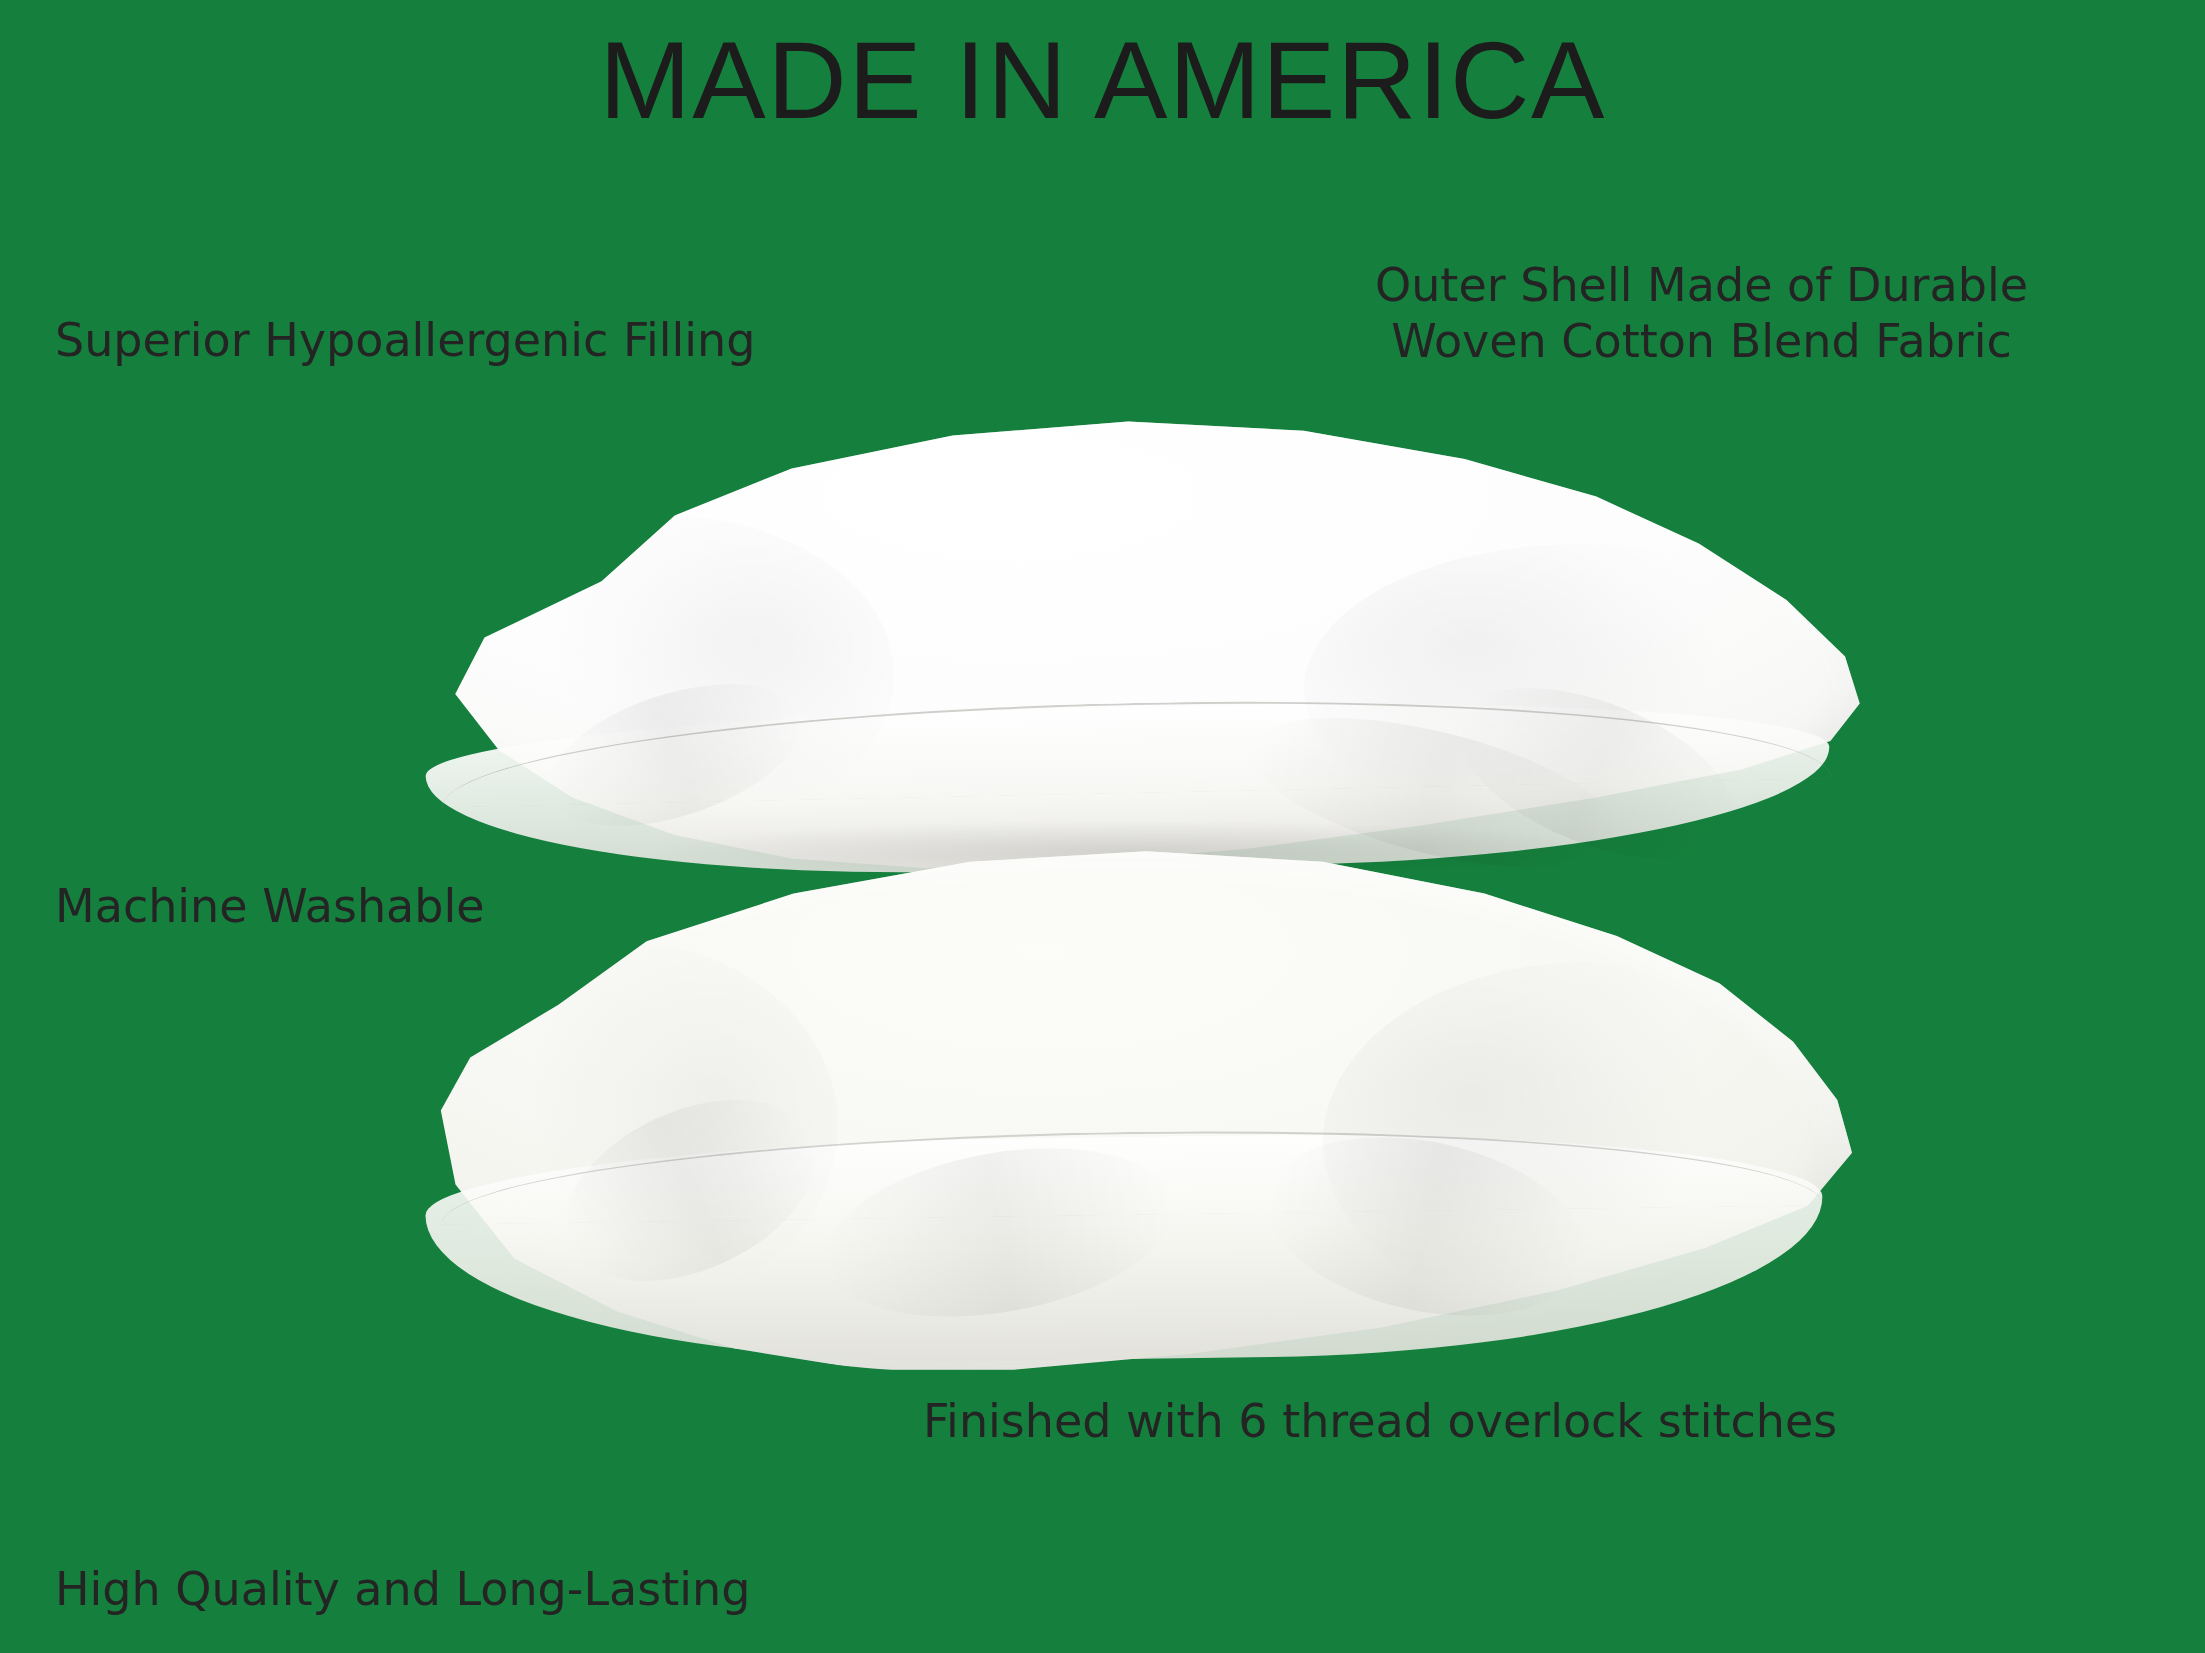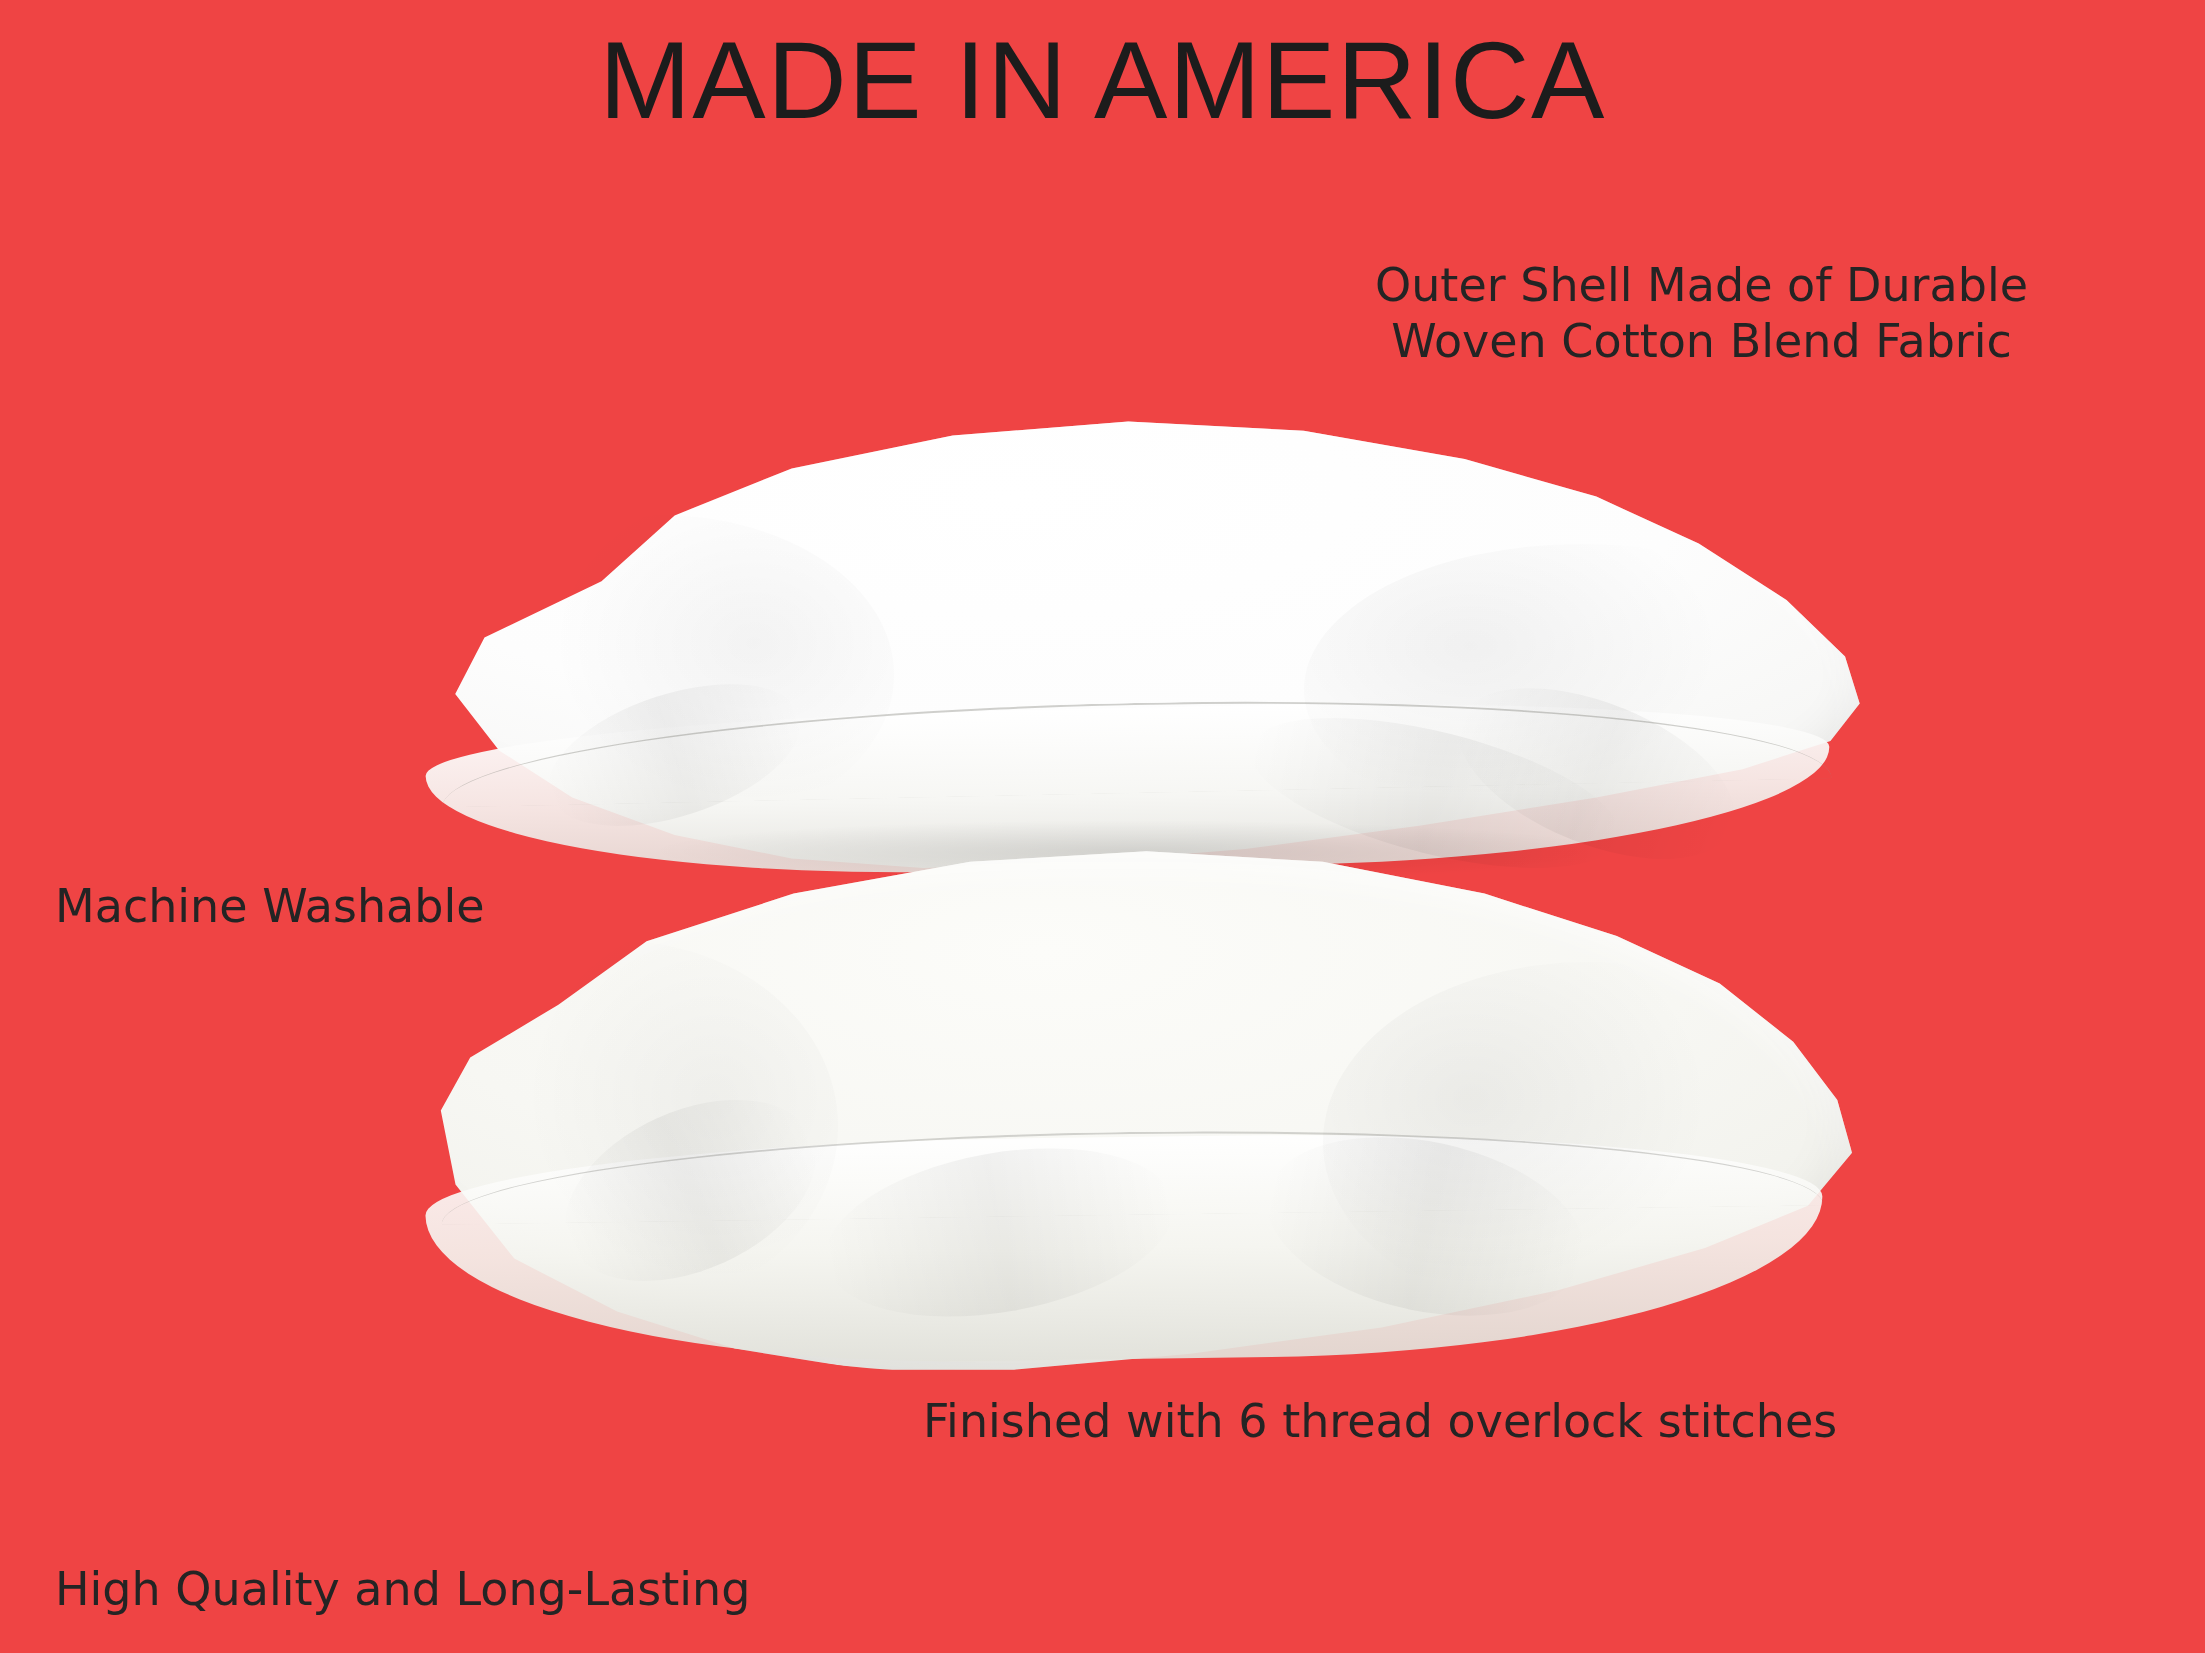--- a/index.html
+++ b/index.html
@@ -7,21 +7,21 @@
     padding: 0;
     background: #ffffff;
   }
   body {
     font-family: "DejaVu Sans", sans-serif;
   }
   #canvas {
     position: relative;
     width: 2205px;
     height: 1654px;
-    background: #ef4444;
+    background: #15803d;
     overflow: hidden;
   }
 
   
   .headline {
     position: absolute;
     left: 0;
     top: 22px;
     width: 2205px;
     text-align: center;
@@ -220,20 +220,21 @@
       <div class="pb-seam"></div>
       <div class="pb-shade-l"></div>
       <div class="pb-shade-r"></div>
       <div class="pt-fold" style="left:30%; top:58%; width:24%; height:30%; transform:rotate(-10deg);"></div>
       <div class="pt-fold" style="left:60%; top:56%; width:22%; height:32%; transform:rotate(12deg);"></div>
       <div class="pt-fold" style="left:12%; top:50%; width:18%; height:30%; transform:rotate(-24deg);"></div>
     </div>
 
   </div>
 
+  <div class="callout c-filling">Superior Hypoallergenic Filling</div>
 
   <div class="callout c-shell">Outer Shell Made of Durable
 Woven Cotton Blend Fabric</div>
 
   <div class="callout c-machine">Machine Washable</div>
 
   <div class="callout c-stitches">Finished with 6 thread overlock stitches</div>
 
   <div class="callout c-quality">High Quality and Long-Lasting</div>
 

